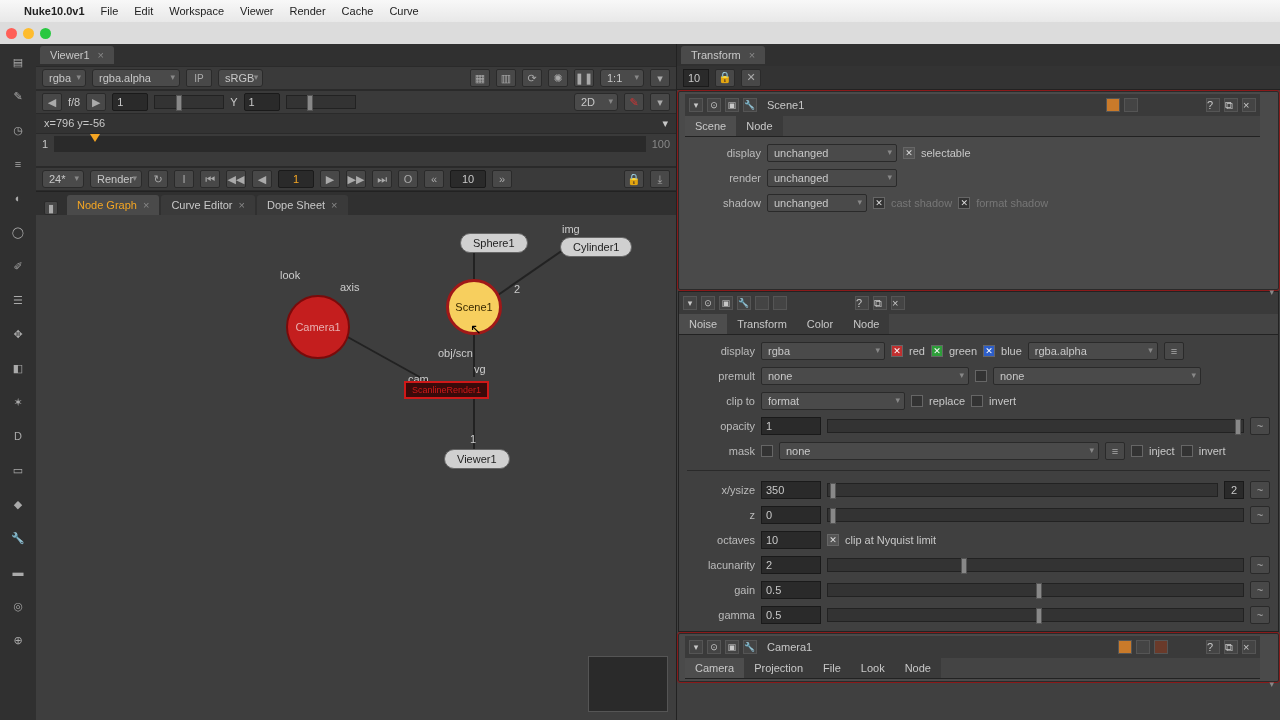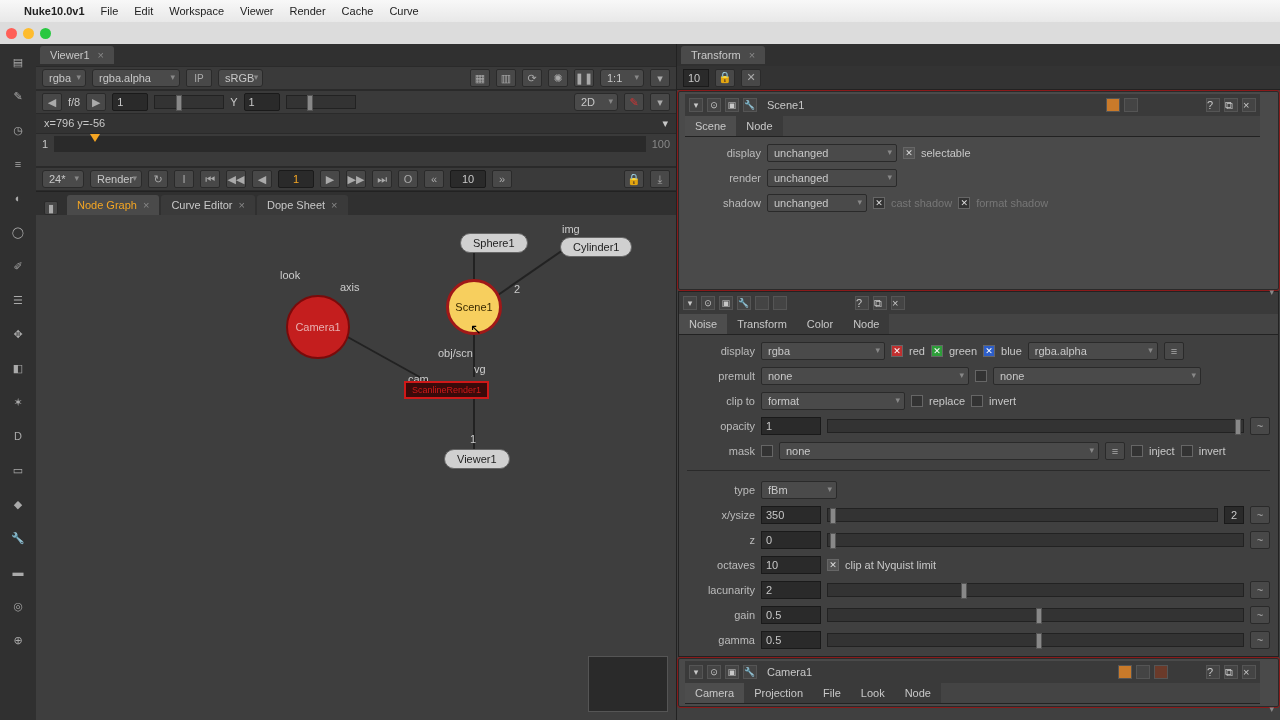--- a/index.html
+++ b/index.html
@@ -352,24 +352,20 @@
             <span class="chk"></span>
             <div class="sel" style="min-width:320px">none</div>
             <span class="iconbtn">≡</span>
             <span class="chk"></span>
               <span>inject</span>
             <span class="chk"></span>
               <span>invert</span>
           </div>
           <div class="sep"></div>
           <div class="row">
-            <span class="lbl">type</span>
-            <div class="sel" style="min-width:76px">fBm</div>
-          </div>
-          <div class="row">
             <span class="lbl">x/ysize</span>
             <div class="fld">350</div>
             <div class="slider">
                 <div class="knob" style="left:2px"></div>
               </div>
             <div class="fld" style="width:20px;text-align:center">2</div>
             <span class="iconbtn">~</span>
           </div>
           <div class="row">
             <span class="lbl">z</span>

